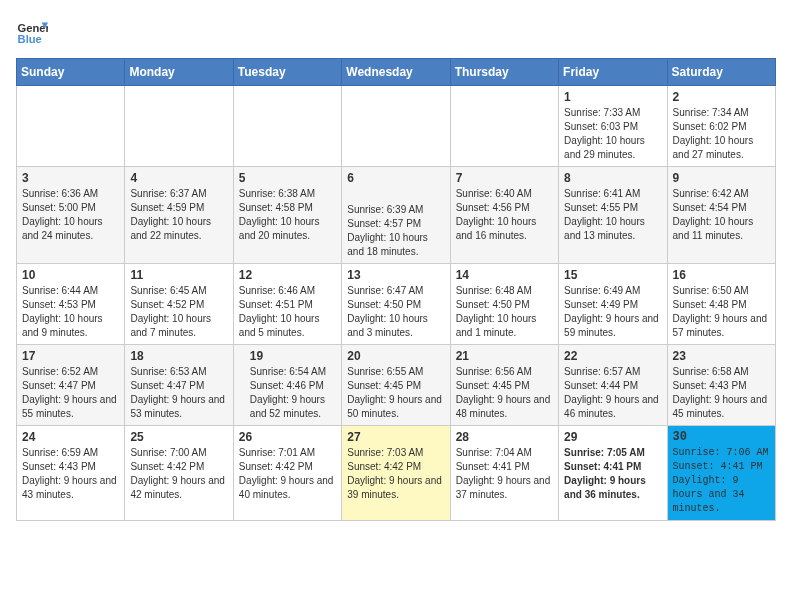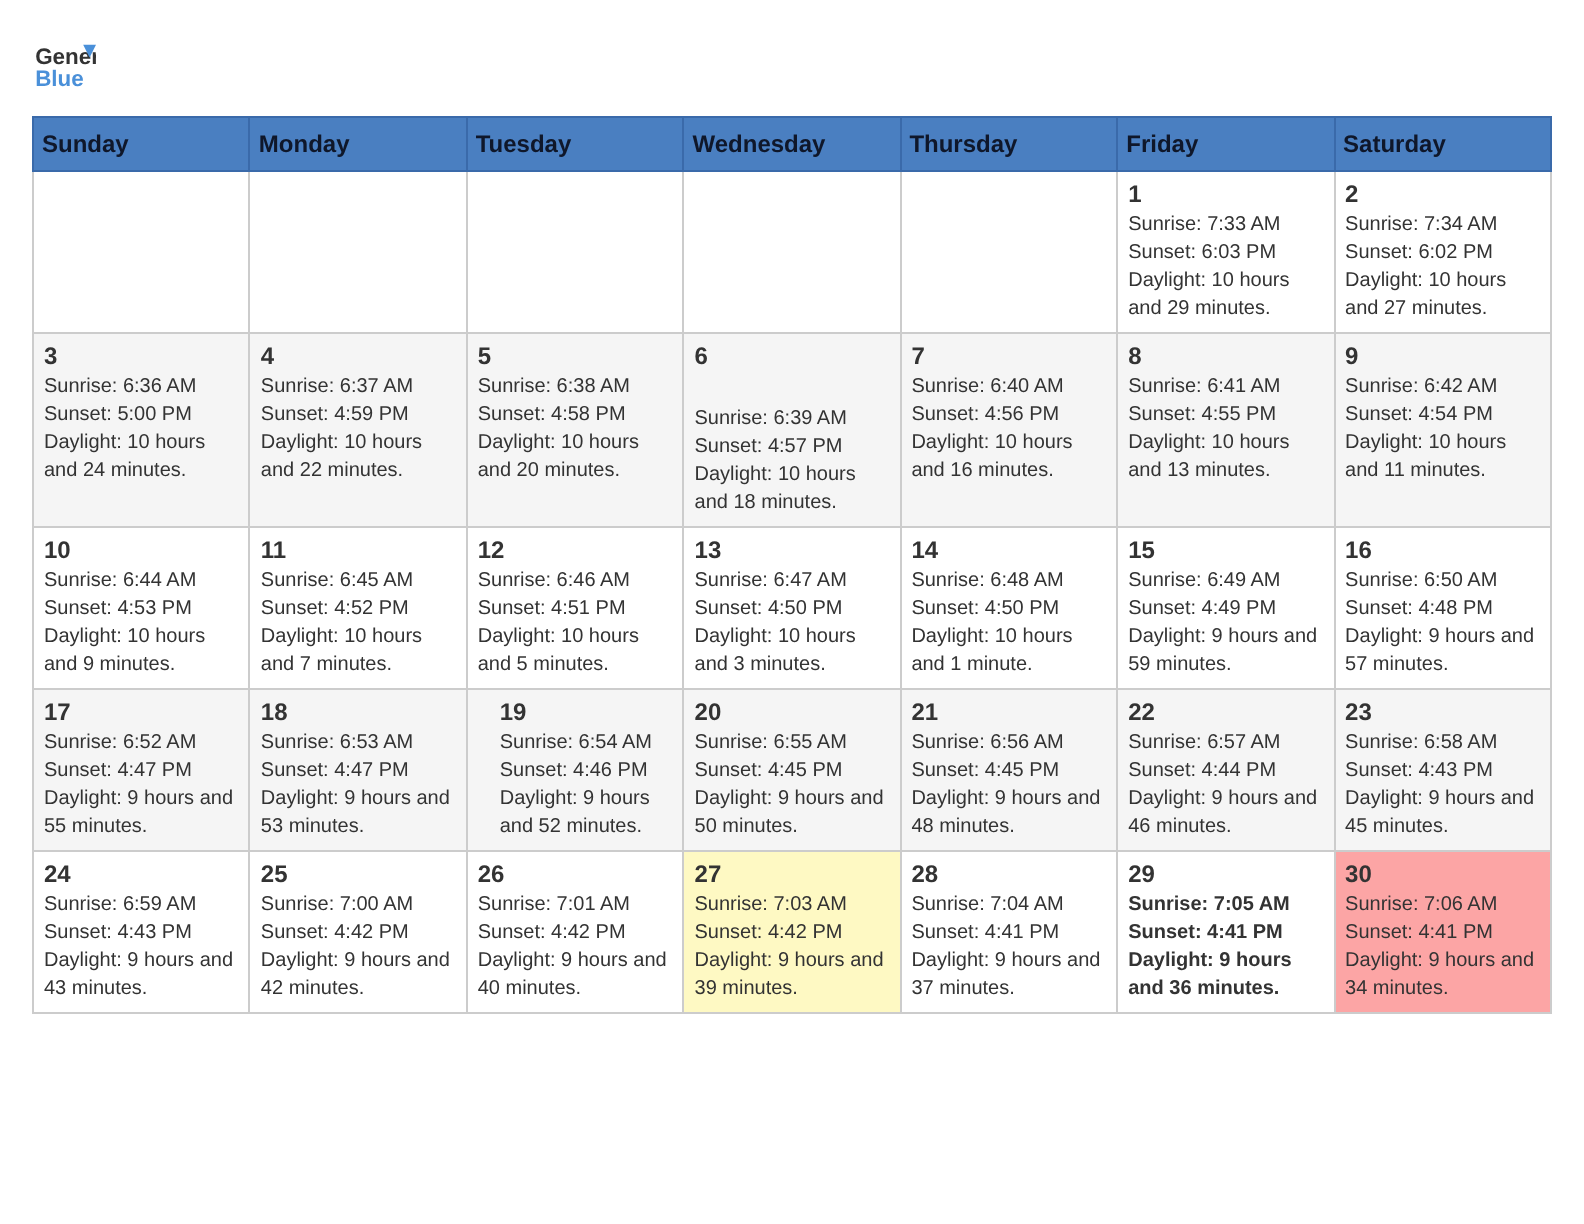--- a/index.html
+++ b/index.html
@@ -38,21 +38,21 @@
       font-size: 14px;
       color: #555;
     }
     .calendar {
       width: 100%;
       border-collapse: collapse;
       border: 1px solid #ccc;
     }
     .calendar th {
       background: #4a7fc1;
-      color: #0f172a;
+      color: #ffffff;
       font-size: 12px;
       font-weight: bold;
       padding: 6px 4px;
       text-align: left;
       border: 1px solid #3a6aaa;
     }
     .calendar td {
       vertical-align: top;
       padding: 4px 4px 4px 5px;
       border: 1px solid #ccc;
@@ -294,21 +294,21 @@
           <div class="day-info" style="white-space: pre-line;">Sunrise: 7:04 AM
 Sunset: 4:41 PM
 Daylight: 9 hours and 37 minutes.</div>
         </td>
         <td style="background: rgb(255, 255, 255);">
           <span class="day-num">29</span>
           <div class="day-info" style="white-space: pre-line; font-weight: bold;">Sunrise: 7:05 AM
 Sunset: 4:41 PM
 Daylight: 9 hours and 36 minutes.</div>
         </td>
-        <td style="background: #fca5a5;">
+        <td style="background: #0ea5e9; font-family: Liberation Mono, monospace;">
           <span class="day-num">30</span>
           <div class="day-info" style="white-space: pre-line;">Sunrise: 7:06 AM
 Sunset: 4:41 PM
 Daylight: 9 hours and 34 minutes.</div>
         </td>
       </tr>
     </tbody>
 </table>
 
 </body></html>

